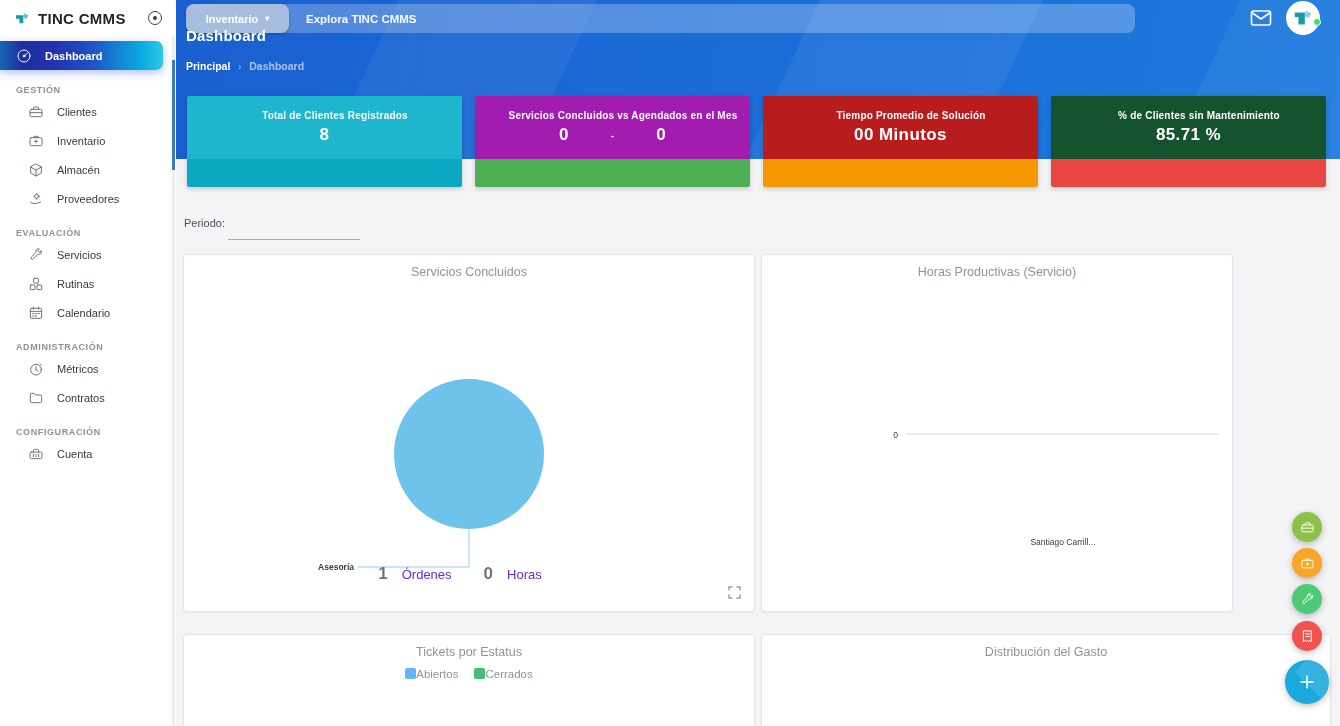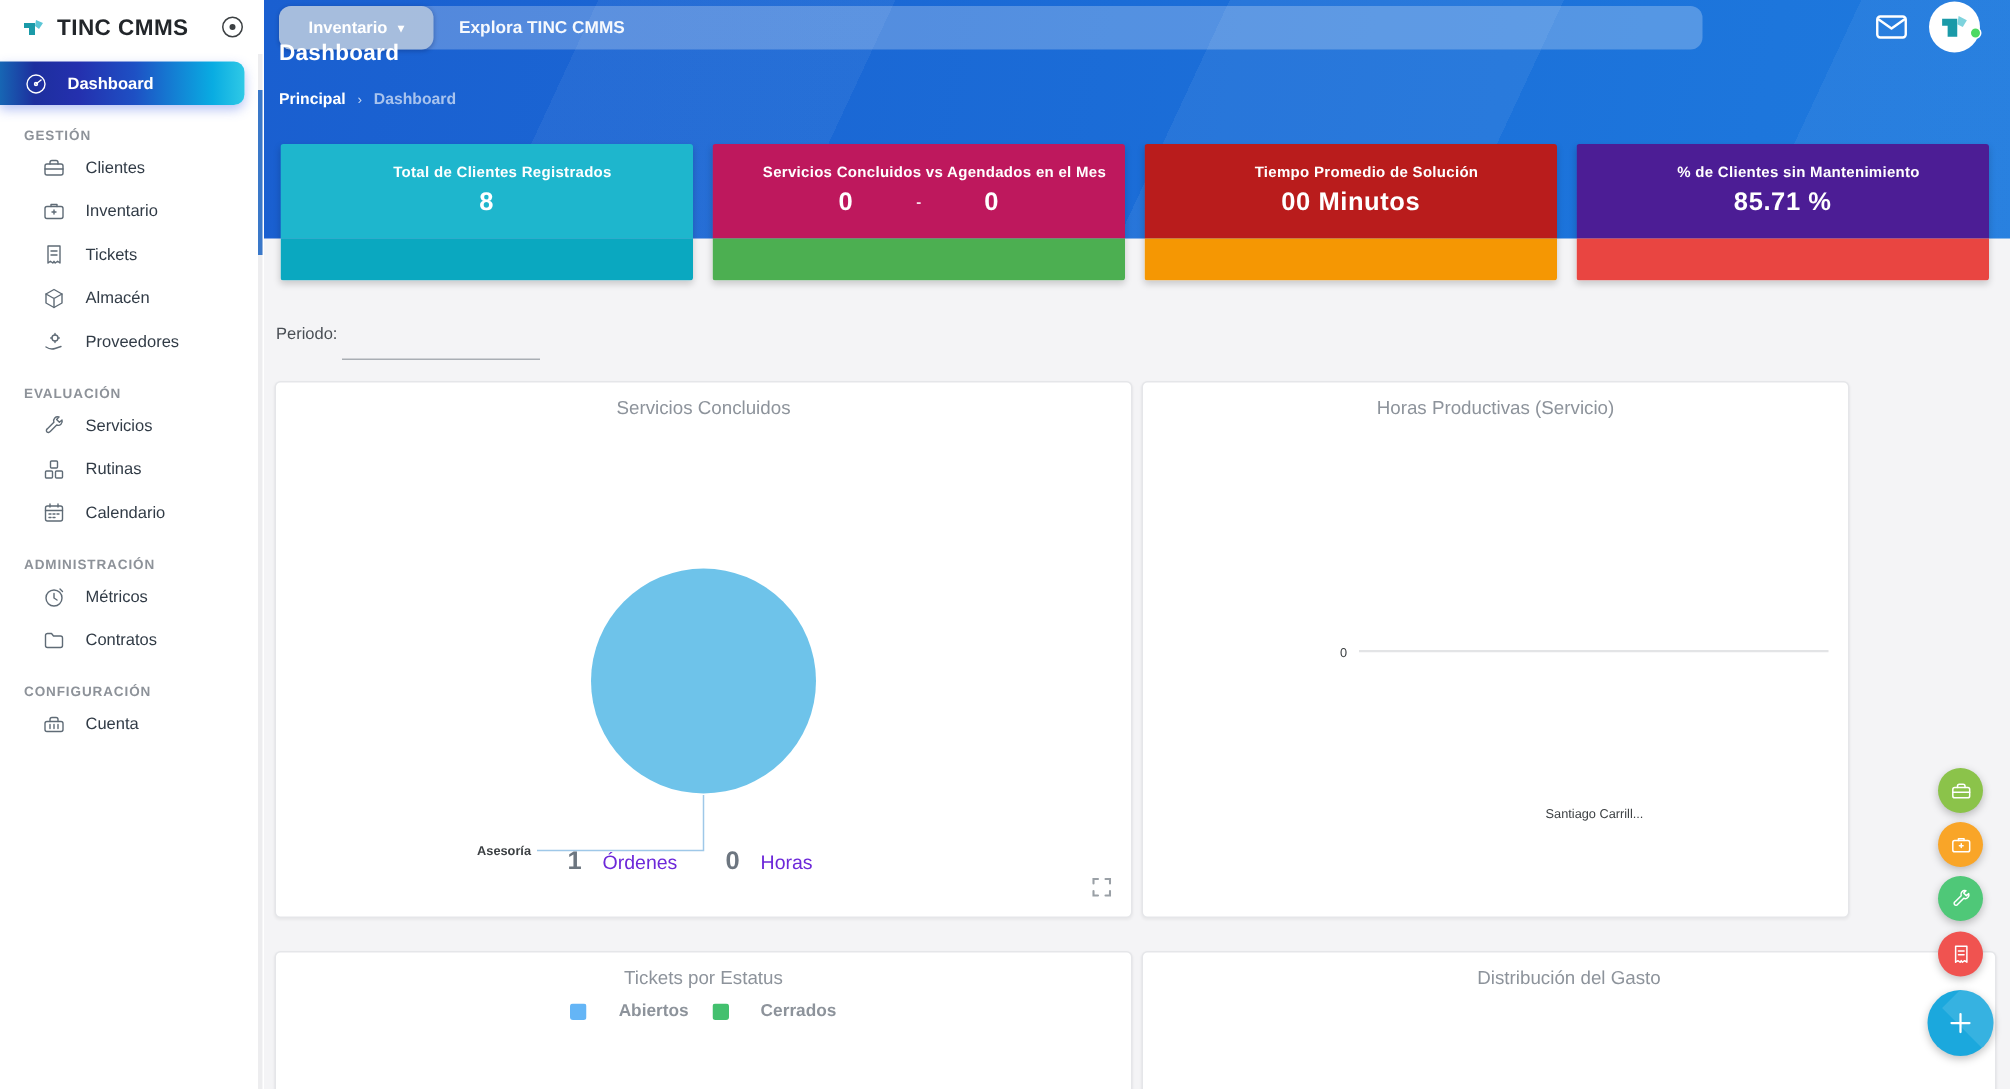--- a/index.html
+++ b/index.html
@@ -73,42 +73,42 @@
   .cards-row { position:absolute; left:187px; top:96px; display:flex; gap:13px; z-index:10; }
   .metric-card { width:275px; height:91px; border-radius:2px; box-shadow:0 2px 5px rgba(0,0,0,.18); overflow:hidden; display:flex; flex-direction:column; }
   .metric-body { height:63px; display:flex; flex-direction:column; align-items:center; justify-content:center; gap:4px; }
   .metric-title { color:#fff; font-size:10px; font-weight:bold; letter-spacing:.2px;margin-left:21px; }
   .metric-value-row { display:flex; align-items:center; gap:42px; }
   .metric-value { color:#fff; font-size:17px; font-weight:bold; letter-spacing:.4px; }
   .metric-sep { color:rgba(255,255,255,.85); font-size:10px; font-weight:bold; }
   .metric-sep:empty, .metric-value:empty { display:none; }
   .metric-footer { height:28px; }
   .mc0 .metric-body{background:#1eb6cd;} .mc0 .metric-footer{background:#0aa8c0;}
-  .mc1 .metric-body{background:#be185d;} .mc1 .metric-footer{background:#4caf51;}
+  .mc1 .metric-body{background:#a21caf;} .mc1 .metric-footer{background:#4caf51;}
   .mc2 .metric-body{background:#b91c1c;} .mc2 .metric-footer{background:#f59703;}
-  .mc3 .metric-body{background:#4c1d95;} .mc3 .metric-footer{background:#e94541;}
+  .mc3 .metric-body{background:#14532d;} .mc3 .metric-footer{background:#e94541;}
 
   
   .periodo-label { position:absolute; left:184px; top:217px; font-size:11px; color:#4a4f55; z-index:5; }
   .periodo-input { position:absolute; left:228px; top:222px; width:132px; height:18px; border:none; outline:none; background:transparent; border-bottom:1px solid #a9aeb4; font-size:11px; color:#333; z-index:5; font-family:inherit; }
 
   
   .chart-card { position:absolute; background:#fff; border:1px solid #e5e6e9; border-radius:4px; box-shadow:0 1px 2px rgba(0,0,0,.05); z-index:5; }
   .cc-tl { left:183px; top:254px; width:572px; height:358px; }
   .cc-tr { left:761px; top:254px; width:472px; height:358px; }
   .cc-bl { left:183px; top:634px; width:572px; height:200px; }
   .cc-br { left:761px; top:634px; width:570px; height:200px; }
   .chart-title { margin-top:10px; text-align:center; font-size:12.5px; color:#8d939b; }
   .pie-svg { position:absolute; left:0; top:30px; }
   .pie-stats { position:absolute; left:0; right:0; top:309px; display:flex; justify-content:center; align-items:baseline; gap:14px; }
   .stat-value { font-size:17px; font-weight:bold; color:#6d7680; }
   .stat-label { font-size:13px; color:#6d28d9; margin-right:18px; }
   .expand-btn { position:absolute; right:13px; bottom:13px; width:13px; height:13px; cursor:pointer; }
   .legend-row { margin-top:9px; display:flex; justify-content:center; align-items:center; gap:16px; }
-  .legend-entry { display:flex; align-items:flex-end; gap:21px;font-weight:bold; }
+  .legend-entry { display:flex; align-items:flex-start; gap:0; }
   .legend-label { font-size:11.5px; color:#8d939b; }
   .bar-axis-svg { position:absolute; left:0; top:0; }
 
   
   .fab { position:absolute; border-radius:50%; display:flex; align-items:center; justify-content:center; cursor:pointer; z-index:40; box-shadow:0 2px 6px rgba(0,0,0,.25); }
   .fab svg { stroke:#fff; fill:none; stroke-width:1.6; stroke-linecap:round; stroke-linejoin:round; }
   .fab-sm { width:30px; height:30px; left:1292px; }
   .fab-clientes  { top:512px; background:#8bc34a; }
   .fab-inventario{ top:548px; background:#f9a528; }
   .fab-servicios { top:584px; background:#4fc878; }
@@ -282,29 +282,20 @@
           <rect x="3" y="7" width="18" height="12" rx="2"></rect>
           <path d="M9 7 V5 h6 v2"></path>
           <path d="M12 10.5 v4 M10 12.5 h4"></path>
         </svg>
     </span>
     <span class="nav-label">Inventario</span>
   </div>
   <div class="nav-item">
     <span class="nav-icon">
       <svg width="16" height="16" viewBox="0 0 24 24">
-          <path d="M6 3 h12 v17 l-2.4-1.7 L13.2 20 l-1.2-1.7 L10.8 20 l-2.4-1.7 L6 20 z"></path>
-          <path d="M9 8 h6 M9 12 h6"></path>
-        </svg>
-    </span>
-    <span class="nav-label">Tickets</span>
-  </div>
-  <div class="nav-item">
-    <span class="nav-icon">
-      <svg width="16" height="16" viewBox="0 0 24 24">
           <path d="M12 3 L20 7.5 V16.5 L12 21 L4 16.5 V7.5 Z"></path>
           <path d="M4 7.5 L12 12 L20 7.5 M12 12 V21"></path>
         </svg>
     </span>
     <span class="nav-label">Almacén</span>
   </div>
   <div class="nav-item">
     <span class="nav-icon">
       <svg width="16" height="16" viewBox="0 0 24 24">
           <circle cx="13" cy="8" r="3"></circle>

